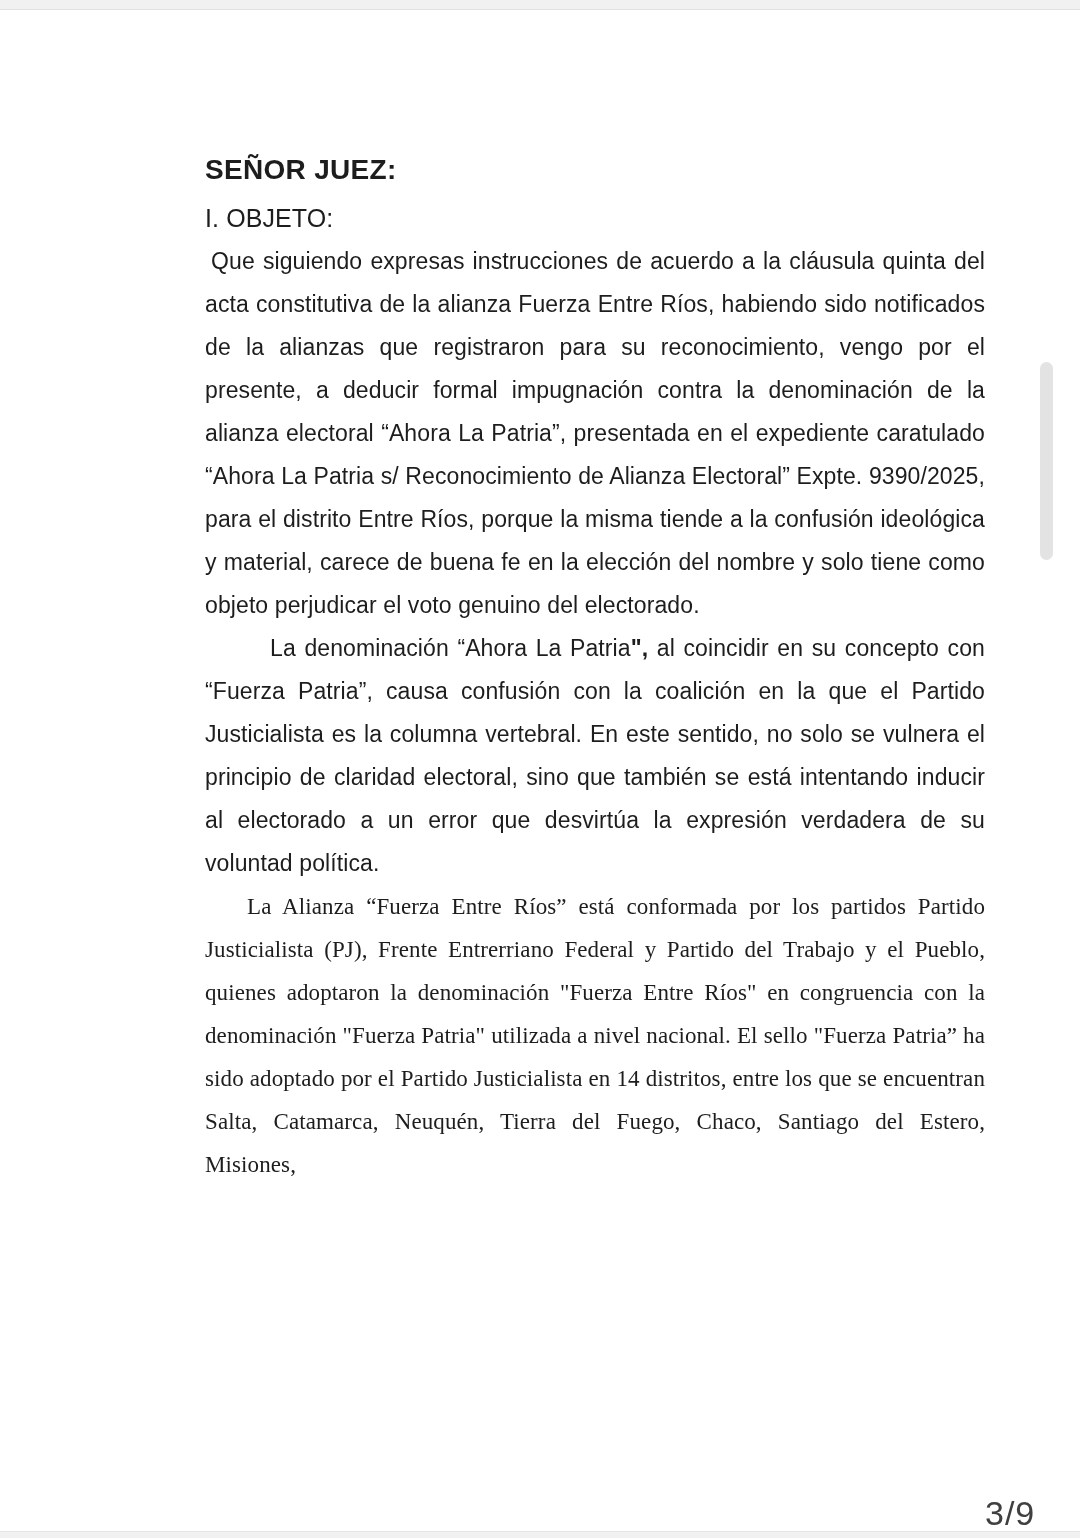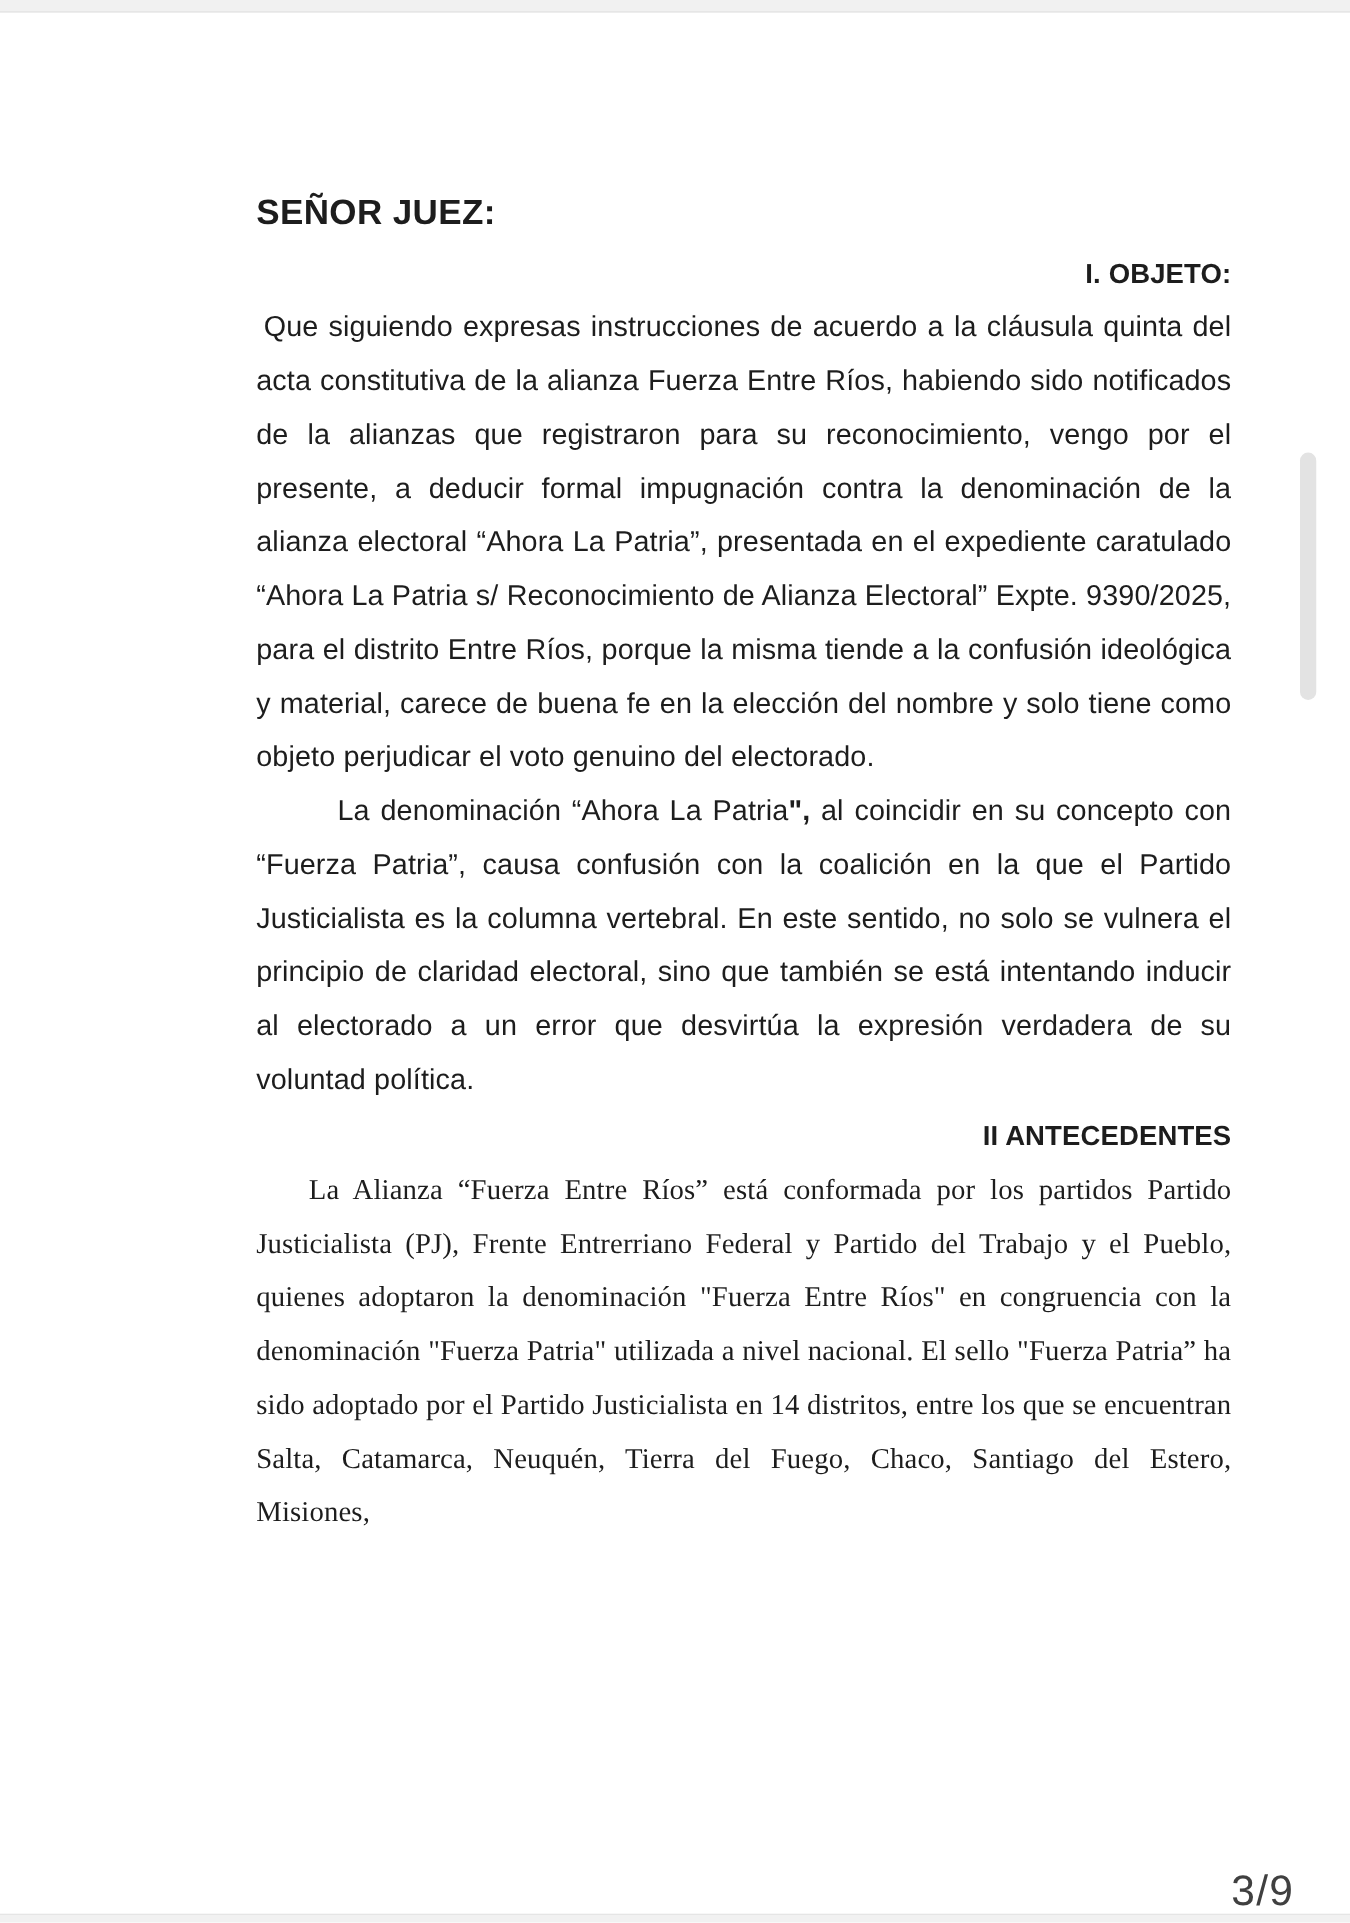--- a/index.html
+++ b/index.html
@@ -51,23 +51,23 @@
     letter-spacing: 0.1px;
   }
   .salutation {
     font-weight: bold;
     font-size: 28px;
     letter-spacing: 0.3px;
     text-align: left;
     margin: 0;
   }
   .doc-heading {
-    font-weight: bold;
-    font-size: 22px;
-    text-align: right;
+    font-weight: normal;
+    font-size: 25px;
+    text-align: left;
     margin: 0;
   }
   .heading-objeto   { margin-top: 6px; }
   .heading-antecedentes { margin-top: 2px; }
   p.doc-para {
     margin: 0;
     white-space: pre-wrap;
   }
   .para-intro       { margin-top: 20px; }
   .para-objeto-1    { margin-top: 22px; text-indent: 6px; }
@@ -93,21 +93,20 @@
 
   <p class="salutation">SEÑOR JUEZ:</p>
 
 
   <p class="doc-heading heading-objeto">I. OBJETO:</p>
 
   <p class="doc-para para-objeto-1">Que siguiendo expresas instrucciones de acuerdo a la cláusula quinta del acta constitutiva de la alianza Fuerza Entre Ríos, habiendo sido notificados de la alianzas que registraron para su reconocimiento, vengo por el presente, a deducir formal impugnación contra la denominación de la alianza electoral “Ahora La Patria”, presentada en el expediente caratulado “Ahora La Patria s/ Reconocimiento de Alianza Electoral” Expte. 9390/2025, para el distrito Entre Ríos, porque la misma tiende a la confusión ideológica y material, carece de buena fe en la elección del nombre y solo tiene como objeto perjudicar el voto genuino del electorado.</p>
 
   <p class="doc-para para-objeto-2"><span>La denominación “Ahora La Patria</span><span class="bold-run">",</span><span> al coincidir en su concepto con “Fuerza Patria”, causa confusión con la coalición en la que el Partido Justicialista es la columna vertebral. En este sentido, no solo se vulnera el principio de claridad electoral, sino que también se está intentando inducir al electorado a un error que desvirtúa la expresión verdadera de su voluntad política.</span></p>
 
-  <p class="doc-heading heading-antecedentes">II ANTECEDENTES</p>
 
   <p class="doc-para para-antecedentes-1">La Alianza “Fuerza Entre Ríos” está conformada por los partidos Partido Justicialista (PJ), Frente Entrerriano Federal y Partido del Trabajo y el Pueblo, quienes adoptaron la denominación "Fuerza Entre Ríos" en congruencia con la denominación "Fuerza Patria" utilizada a nivel nacional. El sello "Fuerza Patria” ha sido adoptado por el Partido Justicialista en 14 distritos, entre los que se encuentran Salta, Catamarca, Neuquén, Tierra del Fuego, Chaco, Santiago del Estero, Misiones,</p>
 
 </div>
 
 <div class="page-number">3/9</div>
 
 <div class="scrollbar-thumb"></div>
 
 <div class="chrome-strip-bottom"></div>

